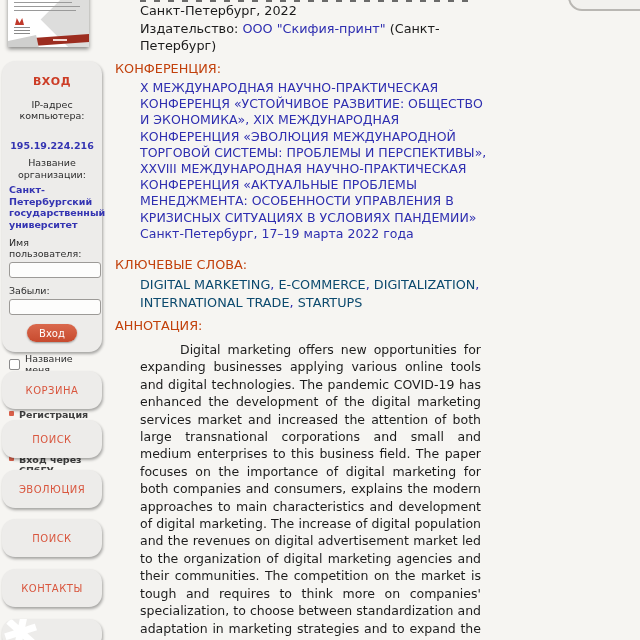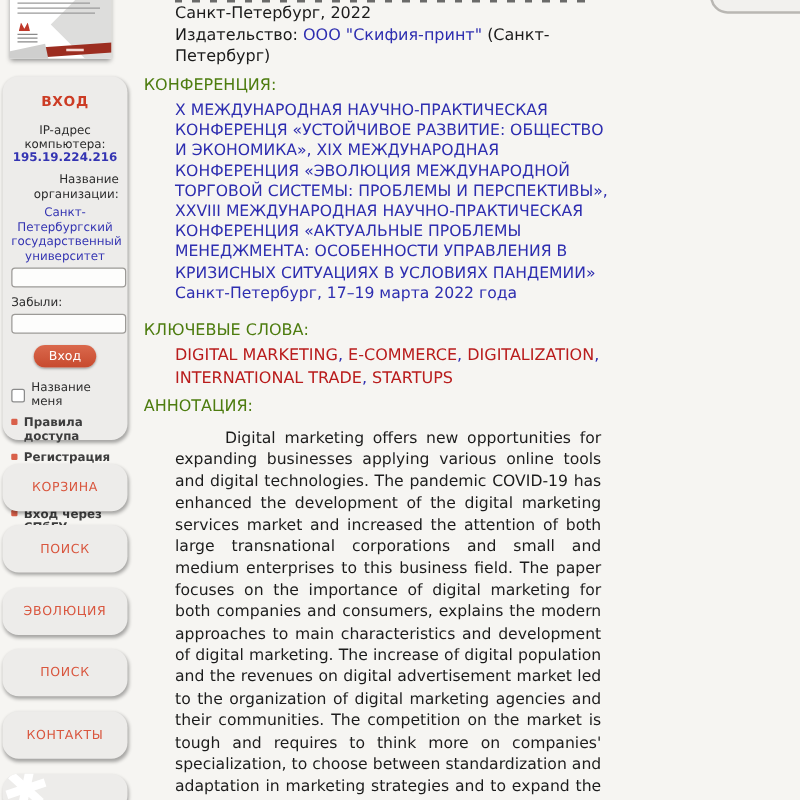--- a/index.html
+++ b/index.html
@@ -42,23 +42,23 @@
   }
   
   .panel{
     position:absolute;left:2px;width:100px;background:#edecea;
     border-radius:13px;box-shadow:1px 2px 3px rgba(0,0,0,.33);
     box-sizing:border-box;
   }
   .login-panel{top:61px;height:291px;padding:9px 7px 0 7px;font-size:9.5px;color:#2c2c2c;}
   .login-title{text-align:center;font-weight:bold;font-size:11px;letter-spacing:.5px;color:#cc3c25;margin-top:5px;}
   .ip-label{margin-top:11px;text-align:center;}
-  .ip-value{margin-top:0;text-align:center;color:#3434b2;font-weight:600;}
-  .org-label{margin-top:6px;text-align:right;line-height:12px;}
-  .org-link{margin-top:3px;text-align:center;color:#3434b2;font-weight:400;line-height:11.5px;cursor:pointer;}
+  .ip-value{margin-top:19px;text-align:center;color:#3434b2;font-weight:600;}
+  .org-label{margin-top:6px;text-align:center;line-height:12px;}
+  .org-link{margin-top:3px;text-align:left;color:#3434b2;font-weight:700;line-height:11.5px;cursor:pointer;}
   .field-label{margin-top:7px;text-align:left;}
   .login-input{
     display:block;width:84px;height:12px;margin-top:3px;
     border:1px solid #9c9a97;border-radius:3px;background:#fdfdfc;
     font-size:10px;padding:1px 3px;outline:none;
   }
   .login-btn{
     display:block;margin:9px auto 0 auto;width:50px;height:18px;
     background:linear-gradient(#da694d,#c74a2e);color:#fff;border:none;
     border-radius:9px;font-size:10px;font-family:inherit;
@@ -83,31 +83,31 @@
     position:absolute;left:0px;top:-8px;font-size:44px;color:#ffffff;
     line-height:1;transform:rotate(12deg);
   }
   
   .sliver{
     position:absolute;left:140px;top:0;width:330px;height:2px;
     background:repeating-linear-gradient(90deg,#3c3c3c 0 6px,transparent 6px 14px);
     opacity:.75;
   }
   .pub-block{position:absolute;left:140px;top:2px;width:348px;font-size:12.8px;line-height:17.6px;}
-  .section-label{position:absolute;left:115px;font-size:12.8px;color:#4d7c0f;}
+  .section-label{position:absolute;left:115px;font-size:12.8px;color:#c2410c;}
   .lbl-conf{top:61px;} .lbl-kw{top:257px;} .lbl-abs{top:318px;}
   .conf-block{position:absolute;left:140px;top:80px;width:350px;font-size:12.5px;line-height:16.2px;color:#2e2eb0;}
   .kw-block{position:absolute;left:140px;top:276px;width:350px;font-size:12.8px;line-height:18px;color:#2e2eb0;}
   .abstract{
     position:absolute;left:140px;top:341px;width:341px;
     font-size:12.5px;line-height:17.4px;text-align:justify;
     text-indent:40px;color:#1c1c1c;
   }
   a.link{color:#2e2eb0;text-decoration:none;cursor:pointer;}
-  .kw-link{color:#b91c1c;text-decoration:none;cursor:pointer;margin-top:23px;}
+  .kw-link{color:#0c4a6e;text-decoration:none;cursor:pointer;margin-top:23px;}
 </style>
 </head>
 <body>
 
 <div class="cut-box-tr"></div>
 
 <div class="cover">
   <div class="gray-tri"></div>
   <div class="tline" style="left:6px;top:16px;width:58px;"></div>
   <div class="tline" style="left:6px;top:20px;width:66px;"></div>
@@ -122,20 +122,21 @@
   <div class="ribbon-mark"></div>
   <div class="swoosh"></div>
 </div>
 
 <div class="panel login-panel">
   <div class="login-title">ВХОД</div>
   <div class="ip-label">IP-адрес компьютера:</div>
   <div class="ip-value">195.19.224.216</div>
   <div class="org-label">Название организации:</div>
   <div class="org-link">Санкт-Петербургский государственный университет</div>
+  <div class="field-label">Имя пользователя:</div>
   <input class="login-input" type="text" style="">
   <div class="field-label">Забыли:</div>
   <input class="login-input" type="password" style="">
   <button class="login-btn">Вход</button>
   <div class="remember-row">
     <div class="checkbox"></div>
     <span>Название меня</span>
   </div>
   <div class="side-link-row">
     <span class="bullet"></span>

